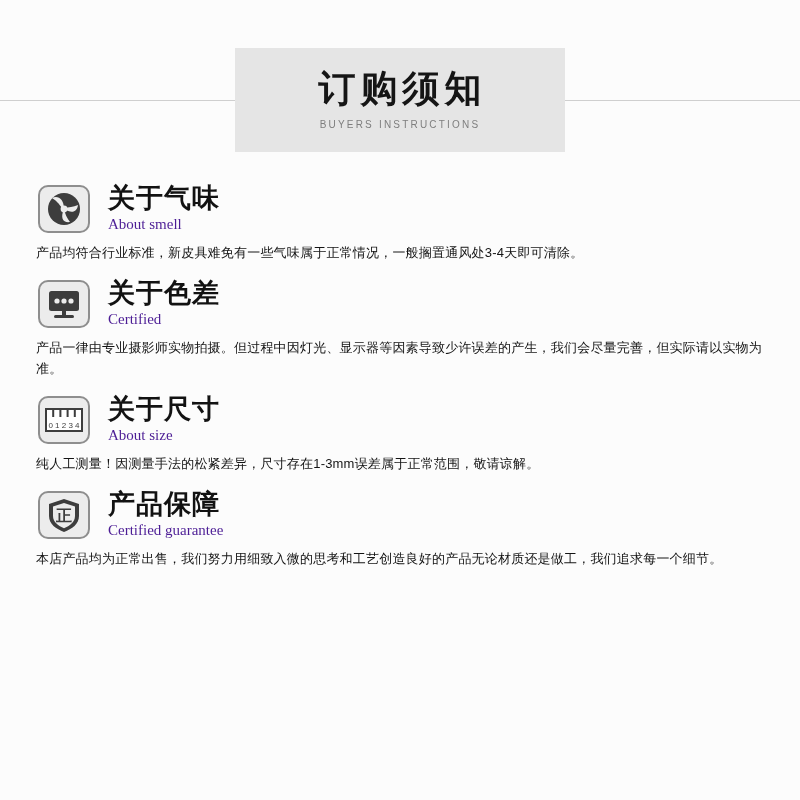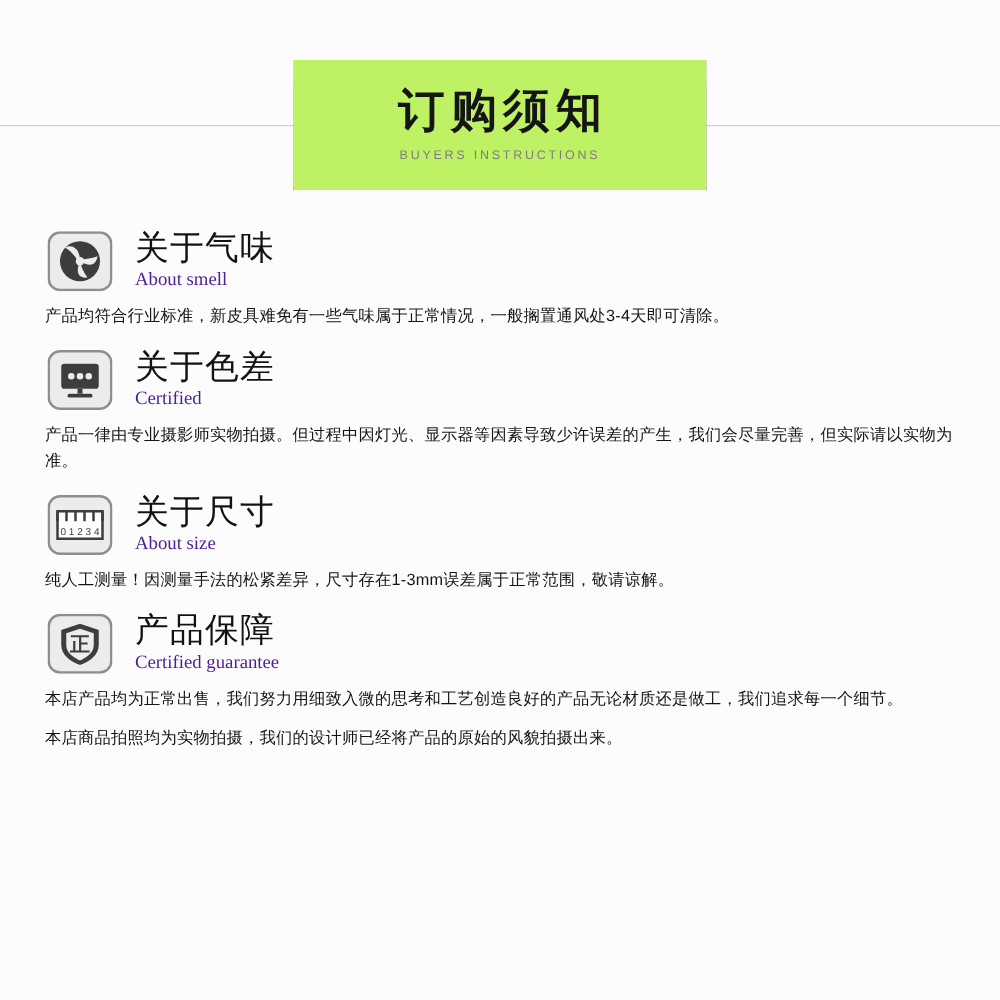--- a/index.html
+++ b/index.html
@@ -63,21 +63,21 @@
     width: 2px;
     height: 20px;
     background: #fcfcfc;
   }
   .title-frame::before { left: -2px; }
   .title-frame::after  { right: -2px; }
 
   .title-inner {
     position: absolute;
     left: 0; right: 0; top: 0; bottom: 0;
-    background: #bef264;
+    background: #e5e5e5;
     display: flex;
     flex-direction: column;
     align-items: center;
     justify-content: center;
   }
   .title-cn {
     font-size: 37px;
     font-weight: bold;
     letter-spacing: 5px;
     color: #151515;
@@ -114,21 +114,21 @@
     align-items: center;
     justify-content: center;
   }
   .headings {
     display: flex;
     flex-direction: column;
     justify-content: center;
   }
   .h-cn {
     font-size: 27px;
-    font-weight: normal;
+    font-weight: bold;
     letter-spacing: 1px;
     color: #121212;
     line-height: 1.15;
   }
   .h-en {
     font-size: 15px;
     color: #4c1d95;
     line-height: 1.3;
     margin-top: 1px;
     font-family: "Liberation Serif", serif;
@@ -233,17 +233,16 @@
         </div>
         <div class="headings">
           <div class="h-cn">产品保障</div>
           <div class="h-en">Certified guarantee</div>
         </div>
       </div>
       <div class="sec-body">本店产品均为正常出售，我们努力用细致入微的思考和工艺创造良好的产品无论材质还是做工，我们追求每一个细节。</div>
     </div>
 
     <div class="section">
-      <div class="sec-body">本店商品拍照均为实物拍摄，我们的设计师已经将产品的原始的风貌拍摄出来。</div>
     </div>
 
   </div>
 </div>
 
 </body></html>

